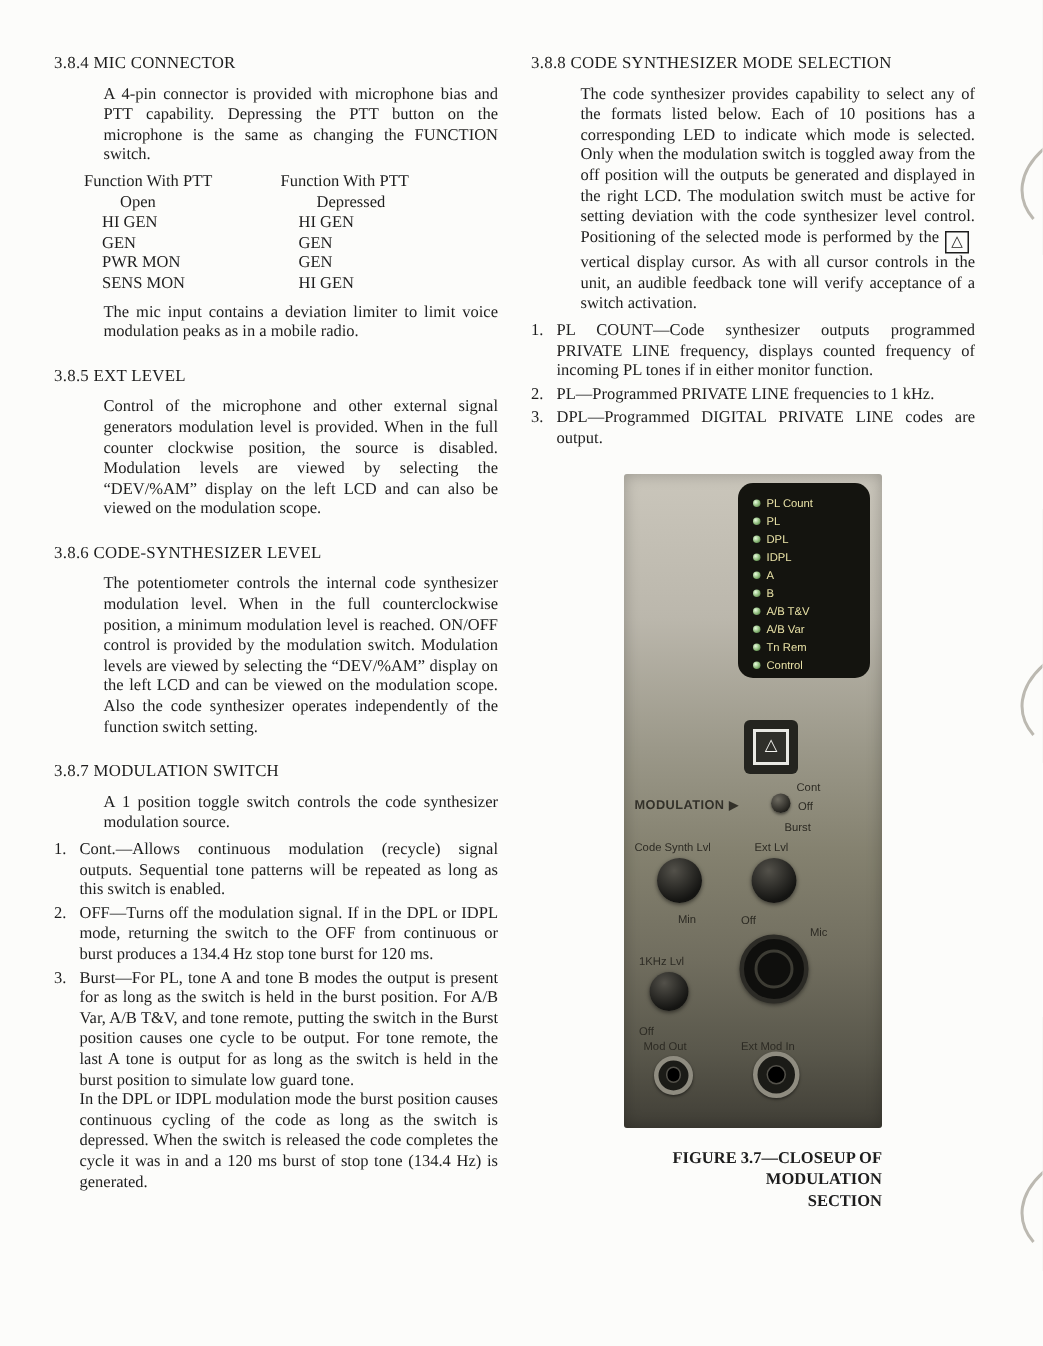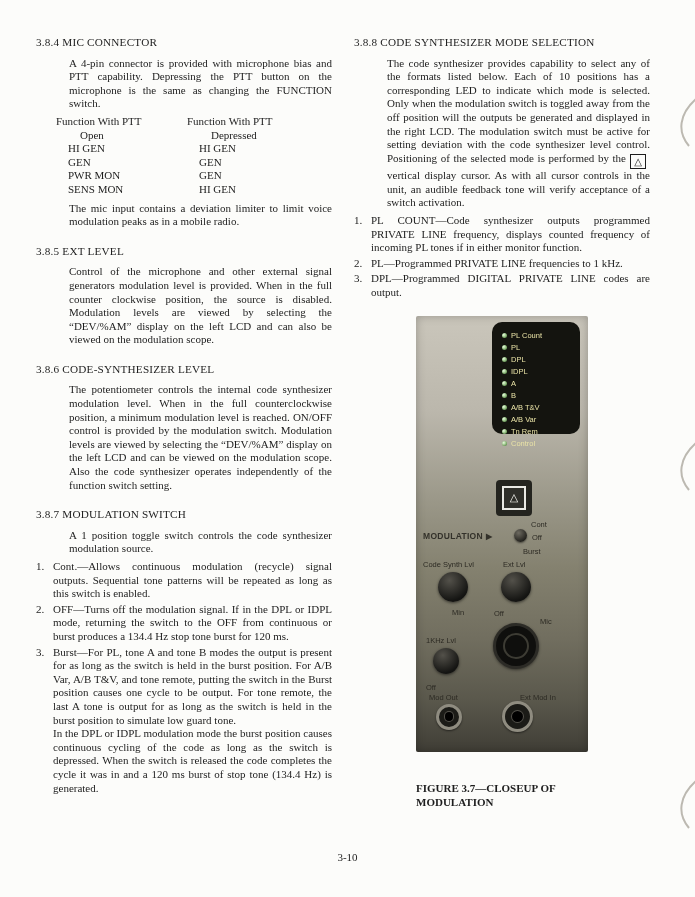--- a/index.html
+++ b/index.html
@@ -27,21 +27,21 @@
   .cursor-box { display:inline-flex; align-items:center; justify-content:center;
     width:16px; height:15px; border:1.2px solid #1d1d1d; margin:0 4px; vertical-align:-3px;
     font-size:10px; line-height:1; }
 
   
   .figure-wrap { margin:13px auto 0; width:172px; }
   .photo { position:relative; width:172px; height:436px; border-radius:2px;
     background:linear-gradient(180deg,#cac6bb 0%,#bbb7ac 22%,#9b9889 42%,#84816f 58%,#716e5f 74%,#5a584c 88%,#403e36 100%);
     box-shadow:inset 0 0 10px rgba(0,0,0,.25); }
 
-  .led-panel { position:absolute; top:6px; right:8px; width:88px; height:112px;
+  .led-panel { position:absolute; top:6px; right:8px; width:88px; height:130px;
     background:#14140f; border-radius:10px; padding:8px 4px 7px 10px;
     display:flex; flex-direction:column; justify-content:space-between; }
   .led-row { display:flex; align-items:center; gap:4px; height:12px; }
   .led-dot { width:5px; height:5px; border-radius:50%; flex:none;
     background:radial-gradient(circle at 35% 35%, #eaffdf, #7fae6c 60%, #3c5a36); }
   .led-label { font-family:"Liberation Sans",sans-serif; font-size:7.5px; color:#e9e2a6; white-space:nowrap; }
 
   .cursor-tile { position:absolute; left:80px; top:164px; width:36px; height:36px;
     background:#24241f; border-radius:4px; display:flex; align-items:center; justify-content:center; }
   .cursor-inner { width:24px; height:24px; border:2px solid #e9e9e4; background:#2f2f2a;
@@ -67,21 +67,21 @@
 
   .mic-conn { position:absolute; left:77px; top:307px; width:46px; height:46px; border-radius:50%;
     background:#0f0f0d; border:3px solid #2c2b26; box-shadow:0 1px 3px rgba(0,0,0,.5); }
   .mic-conn::after { content:""; position:absolute; inset:7px; border-radius:50%; border:2px solid #3d3c34; }
 
   .bnc { position:absolute; border-radius:50%; background:#1b1b17; border:3px solid #8f8c80;
     box-shadow:0 1px 2px rgba(0,0,0,.5); }
   .bnc::after { content:""; position:absolute; inset:28%; border-radius:50%; background:#000;
     box-shadow:0 0 0 1px #53514a; }
 
-  .fig-caption { margin-top:29px; text-align:left; font-weight:bold; font-size:11px; line-height:14.5px; }
+  .fig-caption { margin-top:13px; text-align:right; font-weight:bold; font-size:11px; line-height:14.5px; }
 
   .page-num { position:absolute; bottom:34px; left:0; width:100%; text-align:center; font-size:11px; }
 
   .curl { position:absolute; right:-2px; pointer-events:none; }
 </style>
 </head>
 <body>
 
 <div class="page">
 
@@ -250,40 +250,40 @@
           <span class="panel-lbl" style="left:78px; top:291px;">Off</span>
           <span class="panel-lbl" style="left:124px; top:299px;">Mic</span>
 
           <span class="mic-conn"></span>
 
           <span class="panel-lbl" style="left:10px; top:318px;">1KHz Lvl</span>
           <span class="knob" style="left:17px; top:332px; width:26px; height:26px;"></span>
           <span class="panel-lbl" style="left:10px; top:365px;">Off</span>
 
           <span class="panel-lbl" style="left:13px; top:375px;">Mod Out</span>
-          <span class="panel-lbl" style="left:78px; top:375px;margin-left:26px;">Ext Mod In</span>
+          <span class="panel-lbl" style="left:78px; top:375px;">Ext Mod In</span>
 
           <span class="bnc" style="left:20px; top:388px; width:26px; height:26px;"></span>
           <span class="bnc" style="left:86px; top:385px; width:31px; height:31px;"></span>
 
         </div>
 
         <div class="fig-caption">
           <div>FIGURE 3.7—CLOSEUP OF MODULATION</div>
+          <div>SECTION</div>
         </div>
       </div>
 
     </div>
   </div>
 
   <svg class="curl" style="top:96px;" width="30" height="52">
       <path d="M29,3 C12,18 10,36 22,50" stroke="#bcb9b1" stroke-width="2" fill="none"></path>
     </svg>
   <svg class="curl" style="top:440px;" width="30" height="52">
       <path d="M29,3 C12,18 10,36 22,50" stroke="#bcb9b1" stroke-width="2" fill="none"></path>
     </svg>
   <svg class="curl" style="top:778px;" width="30" height="52">
       <path d="M29,3 C12,18 10,36 22,50" stroke="#bcb9b1" stroke-width="2" fill="none"></path>
     </svg>
 
-  <div class="page-num">3-10</div>
 
 </div>
 
 </body></html>

